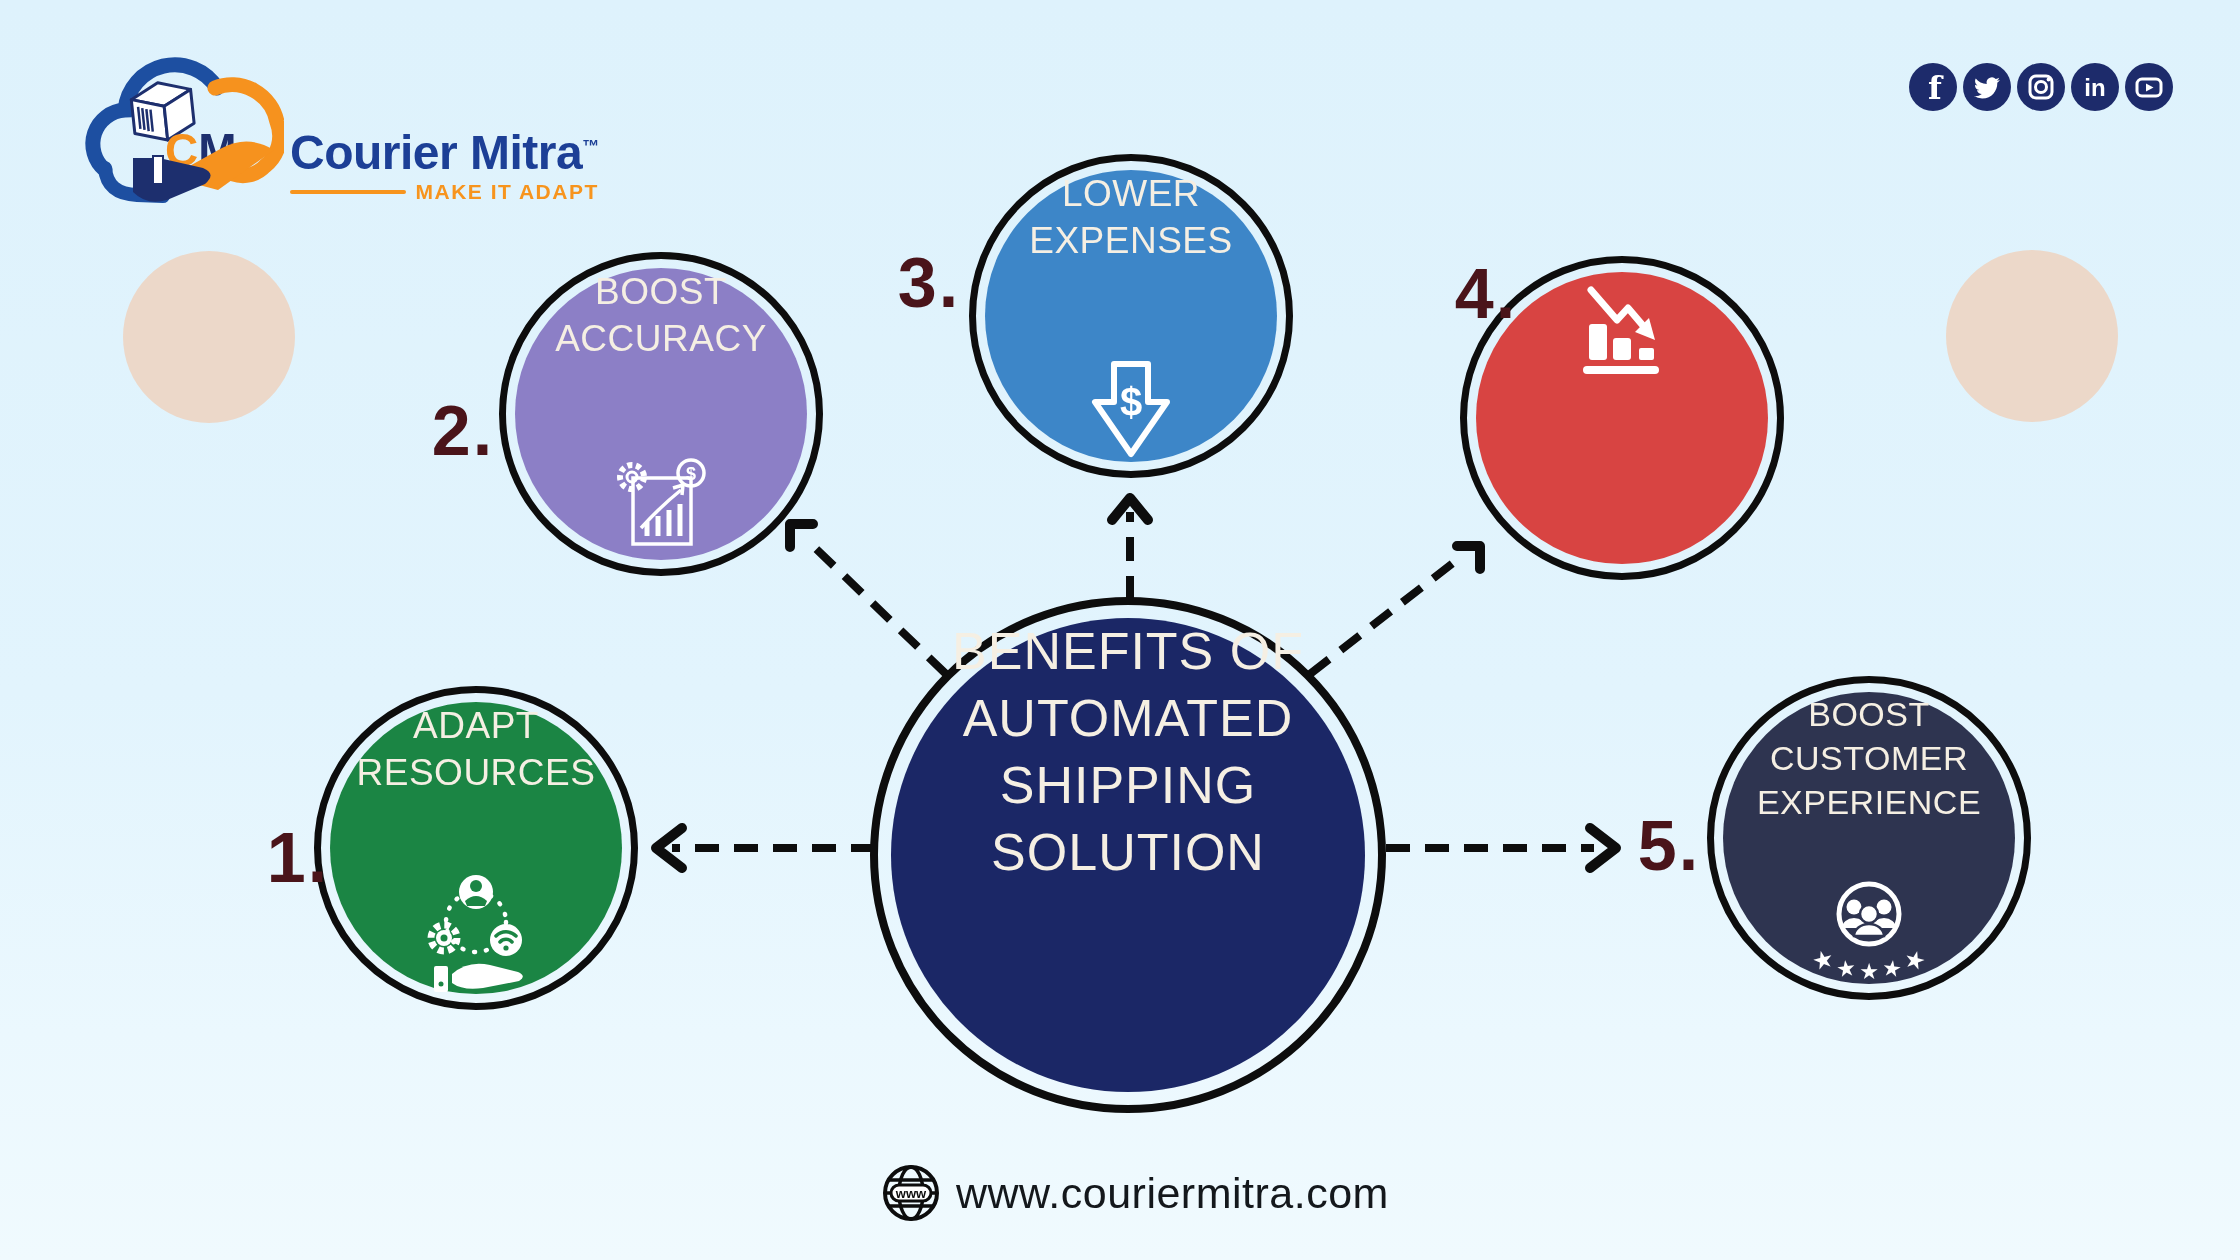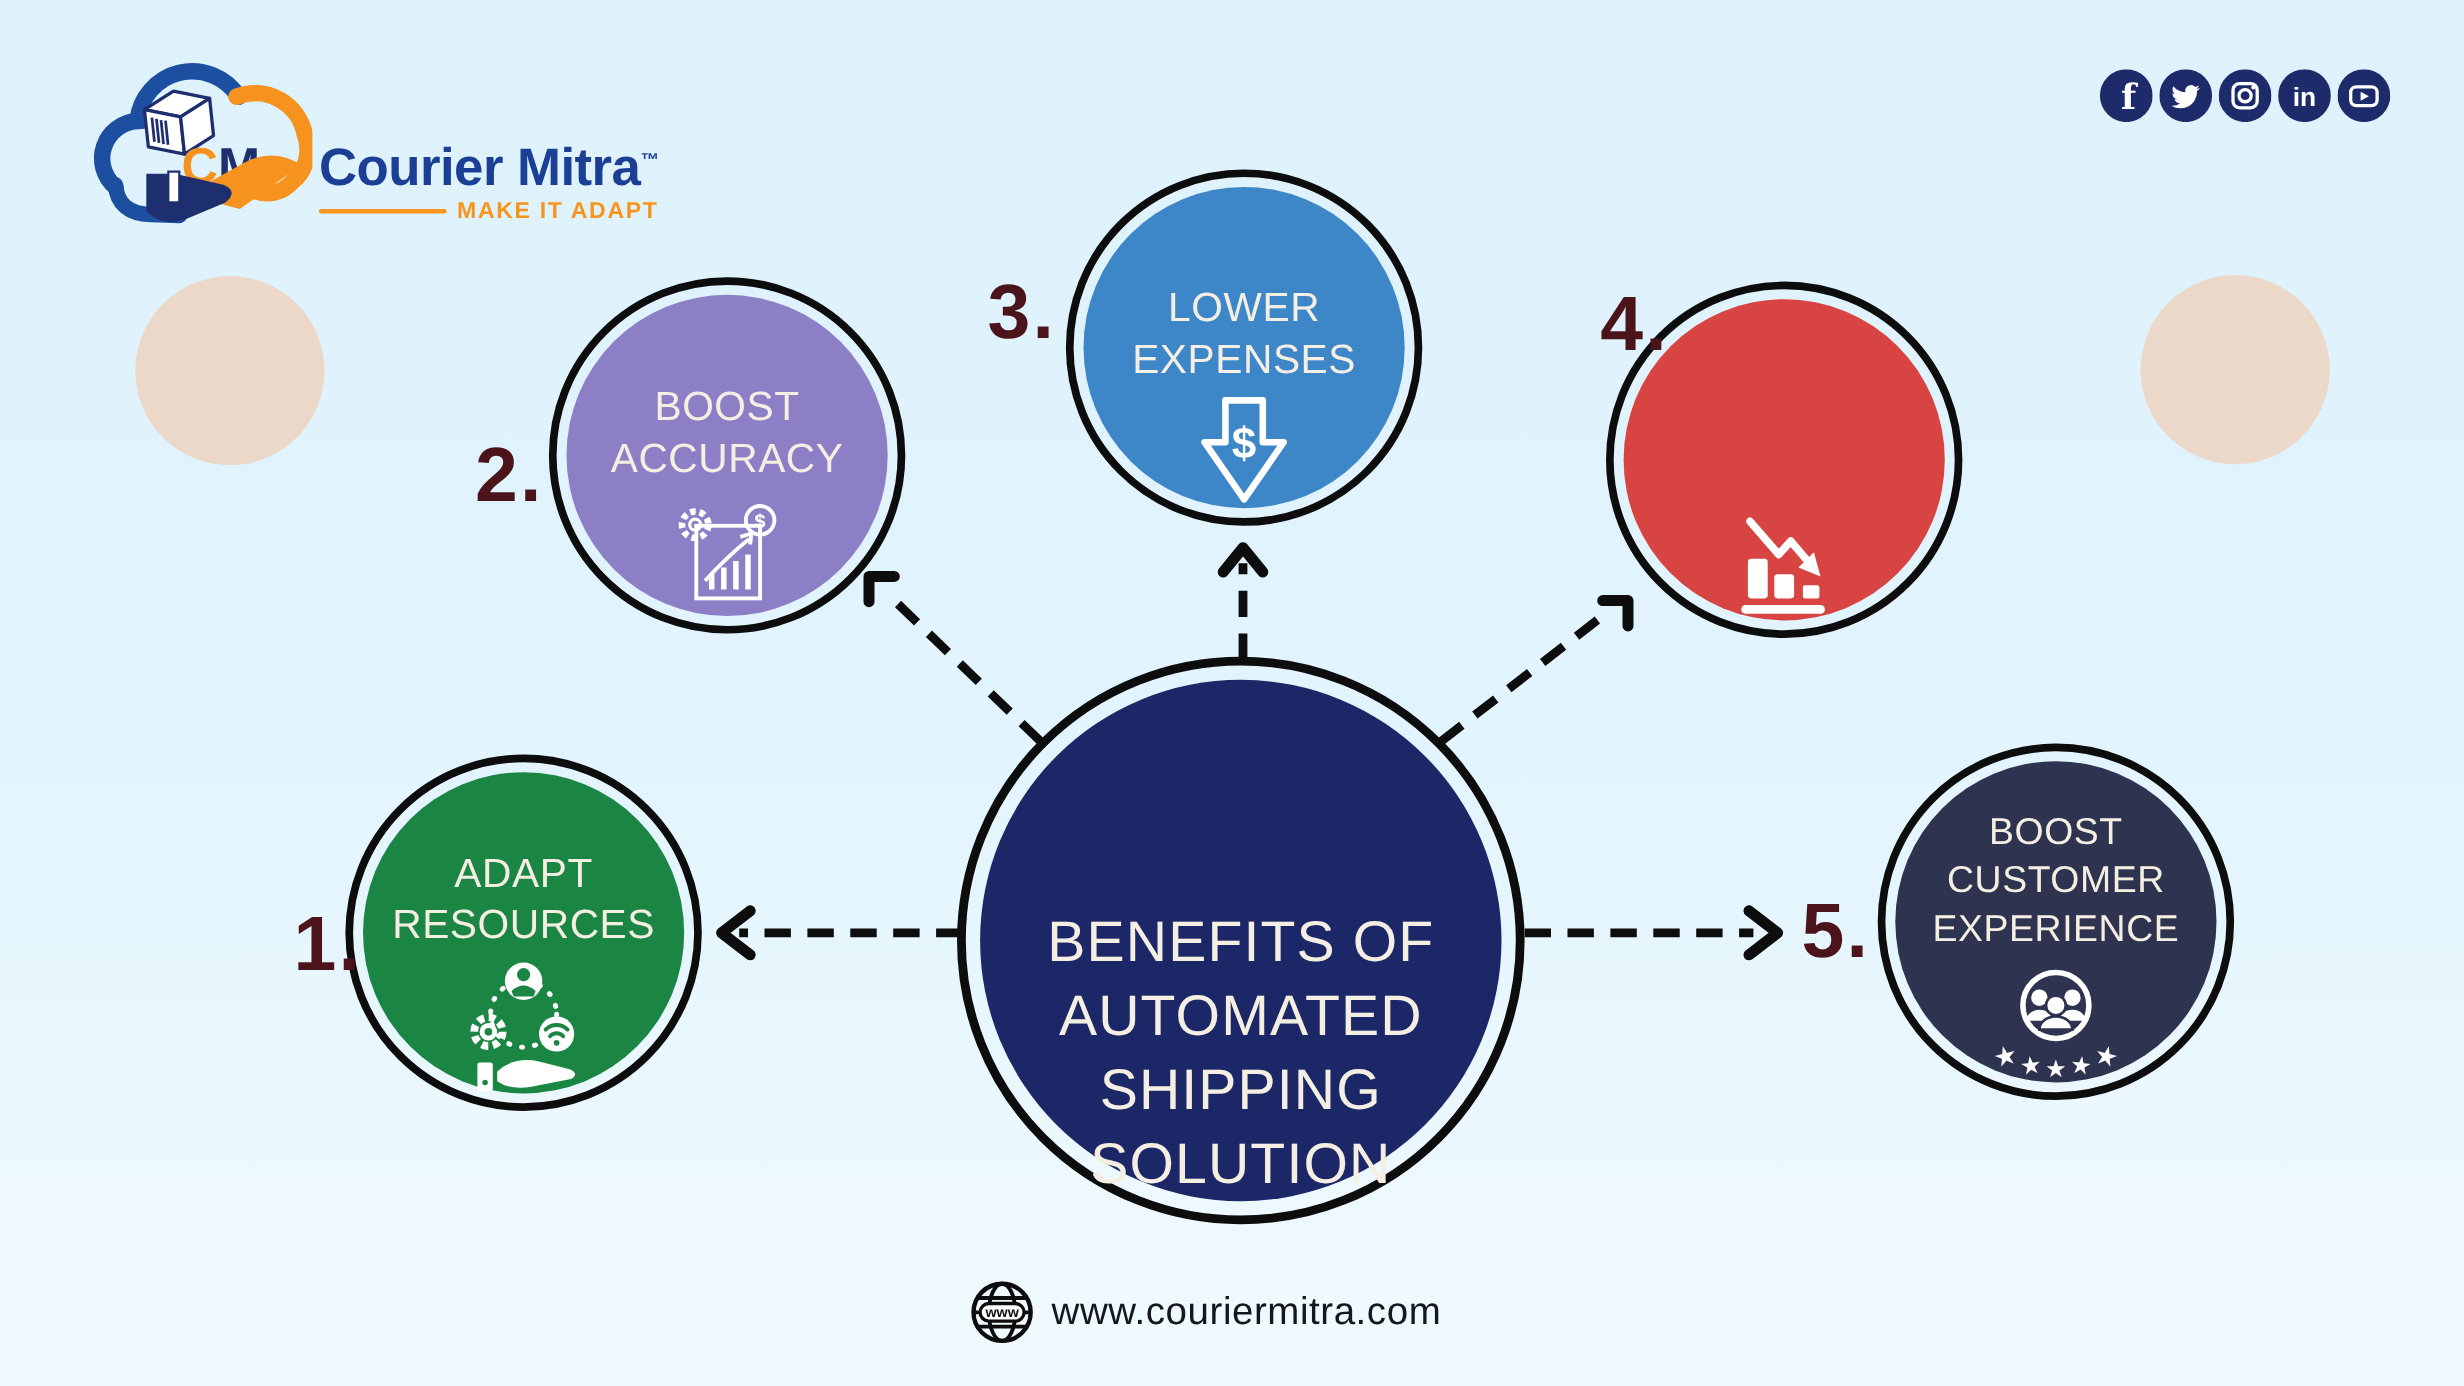--- a/index.html
+++ b/index.html
@@ -20,21 +20,21 @@
   .tagline-row{display:flex;align-items:center;gap:10px;margin-top:2px;}
   .tagline-line{flex:1;height:4px;background:#f7941d;border-radius:2px;}
   .tagline{font-size:21px;font-weight:bold;color:#f7941d;letter-spacing:1.5px;white-space:nowrap;}
 
   
   .social{position:absolute;left:1909px;top:63px;display:flex;gap:6px;}
   .social svg{display:block;}
 
   
   .ringed{position:absolute;border-radius:50%;box-sizing:border-box;border:7px solid #0d0d0d;padding:9px;}
-  .fill{width:100%;height:100%;border-radius:50%;display:flex;flex-direction:column;align-items:center;justify-content:flex-end;}
+  .fill{width:100%;height:100%;border-radius:50%;display:flex;flex-direction:column;align-items:center;justify-content:space-between;}
   .center-node{left:870px;top:597px;width:516px;height:516px;border-width:8px;padding:13px;}
   .center-title{font-size:52px;line-height:67px;color:#f5efe3;text-align:center;white-space:pre-line;letter-spacing:1px;}
   .node{width:324px;height:324px;}
   .node .fill{gap:8px;}
   .node-label{font-size:37px;line-height:47px;color:#f5efe3;text-align:center;white-space:pre-line;letter-spacing:0.5px;}
   .node--compact .node-label{font-size:34px;line-height:44px;}
   .n1{left:314px;top:686px;}
   .n2{left:499px;top:252px;}
   .n3{left:969px;top:154px;}
   .n4{left:1460px;top:256px;}
@@ -44,21 +44,21 @@
   .s1{left:298px;top:858px;}
   .s2{left:463px;top:431px;}
   .s3{left:929px;top:283px;}
   .s4{left:1486px;top:294px;}
   .s5{left:1669px;top:846px;}
 
   .arrows{position:absolute;left:0;top:0;pointer-events:none;}
 
   
   .footer{position:absolute;left:880px;top:1162px;display:flex;align-items:center;gap:14px;}
-  .footer-text{font-size:35px;color:#14181c;letter-spacing:0.5px;}
+  .footer-text{font-size:43px;color:#14181c;letter-spacing:0.5px;}
 </style>
 </head>
 <body>
 
 <div class="canvas">
 
   <div class="decor-circle decor-left"></div>
   <div class="decor-circle decor-right"></div>
 
   <svg class="arrows" width="2240" height="1260" viewBox="0 0 2240 1260">

